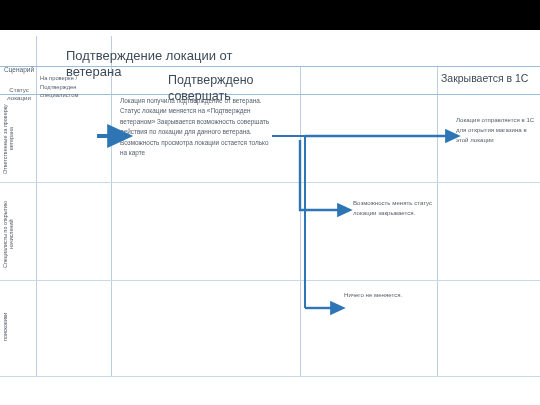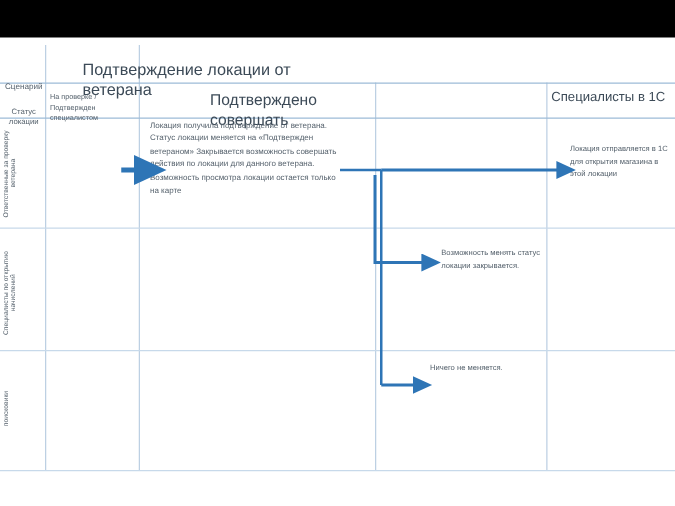--- a/index.html
+++ b/index.html
@@ -96,21 +96,21 @@
   <div id="title">Подтверждение локации от ветерана</div>
 
   <div id="lane-scenario">Сценарий</div>
   <div id="lane-status">Статус локации</div>
 
   <div class="rot rot-lane" style="top:70px;height:78px;">Ответственные за проверку ветерана</div>
   <div class="rot rot-lane" style="top:164px;height:80px;">Специалисты по открытию начислений</div>
   <div class="rot rot-lane" style="top:266px;height:62px;">поисковики</div>
 
   <div id="hdr-mid">Подтверждено совершать</div>
-  <div id="hdr-right">Специалисты в 1С</div>
+  <div id="hdr-right">Закрывается в 1С</div>
 
   <div id="cell-status-val">На проверке / Подтвержден специалистом</div>
   <div id="body-mid">Локация получила подтверждение от ветерана. Статус локации меняется на «Подтвержден ветераном» Закрывается возможность совершать действия по локации для данного ветерана. Возможность просмотра локации остается только на карте</div>
   <div id="body-right">Локация отправляется в 1С для открытия магазина в этой локации</div>
   <div id="note-1">Возможность менять статус локации закрывается.</div>
   <div id="note-2">Ничего не меняется.</div>
 
   <svg class="conn" viewBox="0 0 540 375" xmlns="http://www.w3.org/2000/svg">
     <defs>
       <marker id="ah" markerWidth="7" markerHeight="7" refX="1.2" refY="3" orient="auto" markerUnits="strokeWidth">

